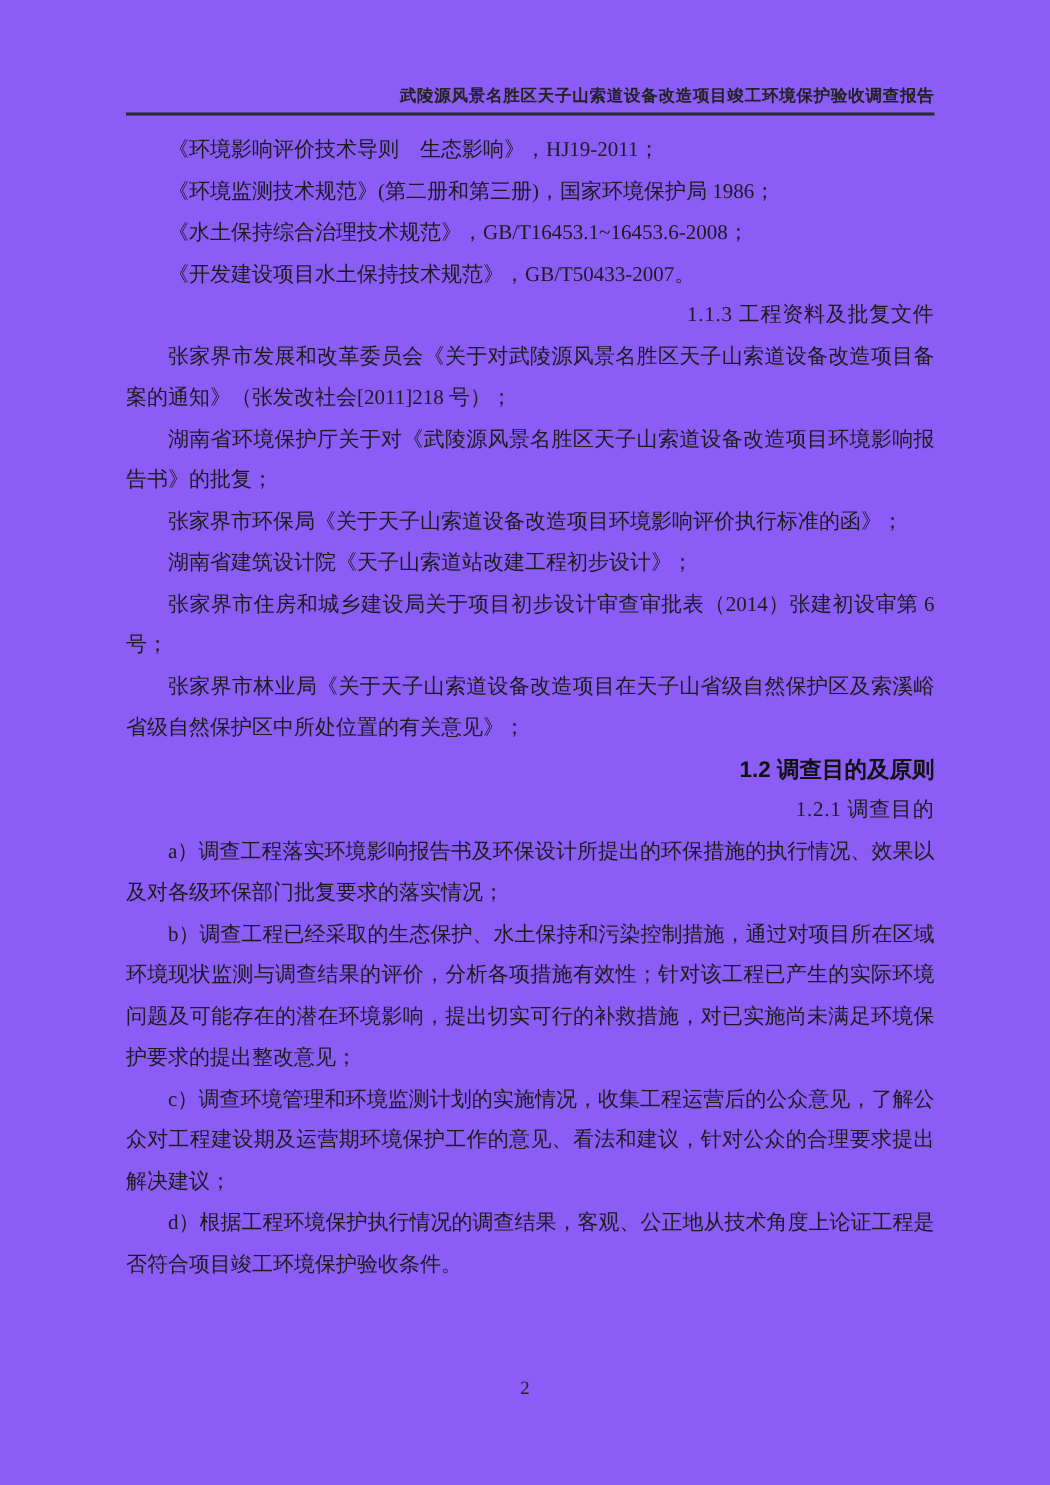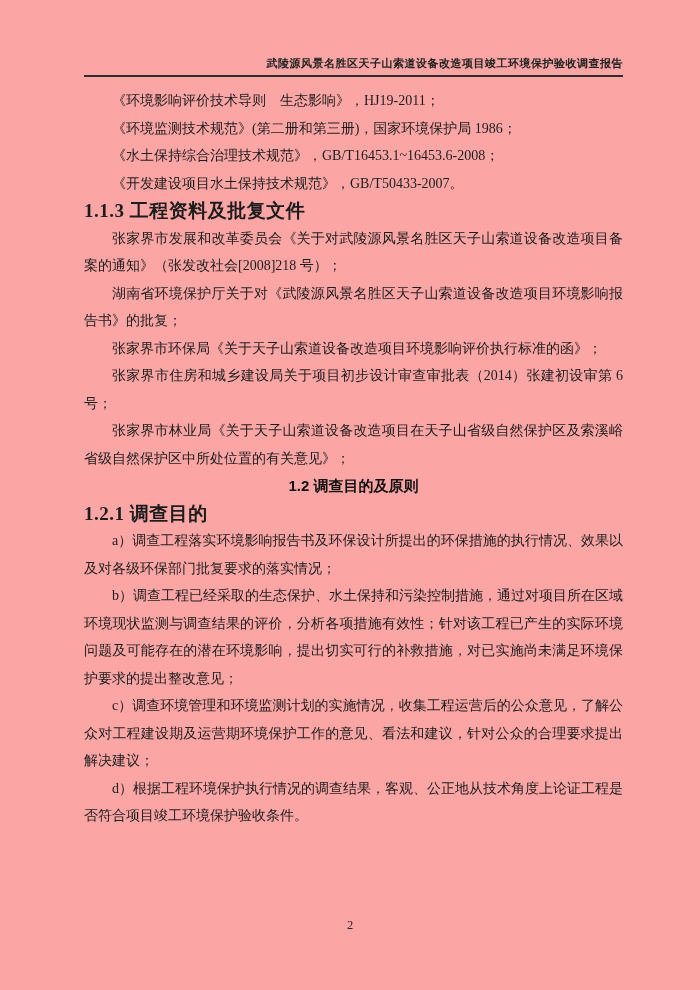--- a/index.html
+++ b/index.html
@@ -12,21 +12,21 @@
     height: 990px;
     font-family: "Liberation Serif", serif;
     color: #1c1c1c;
     position: relative;
     overflow: hidden;
   }
   .page {
     position: relative;
     width: 700px;
     height: 990px;
-    background: #fca5a5;
+    background: #8b5cf6;
   }
   .running-header {
     position: absolute;
     left: 84px;
     top: 56px;
     width: 539px;
     border-bottom: 2px solid #2b2b2b;
     padding-bottom: 4px;
   }
   .running-header .title {
@@ -51,30 +51,30 @@
   .doc-body h2,
   .doc-body h3 {
     margin: 0;
     padding: 0;
   }
   .ref-line,
   .para {
     text-indent: 2em;
   }
   .heading-plain {
-    font-weight: bold;
-    font-size: 19px;
-    text-align: left;
+    font-weight: normal;
+    font-size: 14px;
+    text-align: right;
     letter-spacing: 0.5px;
   }
   .heading-bold {
     font-weight: bold;
     font-size: 15px;
     font-family: "Liberation Sans", sans-serif;
-    text-align: center;
+    text-align: right;
     color: #111111;
   }
   .page-footer {
     position: absolute;
     left: 0;
     top: 918px;
     width: 700px;
     text-align: center;
     font-size: 12.5px;
     color: #222222;
@@ -91,23 +91,24 @@
 
   <div class="doc-body">
 
     <p class="ref-line">《环境影响评价技术导则　生态影响》，HJ19-2011；</p>
     <p class="ref-line">《环境监测技术规范》(第二册和第三册)，国家环境保护局 1986；</p>
     <p class="ref-line">《水土保持综合治理技术规范》，GB/T16453.1~16453.6-2008；</p>
     <p class="ref-line">《开发建设项目水土保持技术规范》，GB/T50433-2007。</p>
 
     <h3 class="heading-plain">1.1.3 工程资料及批复文件</h3>
 
-    <p class="para">张家界市发展和改革委员会《关于对武陵源风景名胜区天子山索道设备改造项目备案的通知》（张发改社会[2008]218 号）；</p>
+    <p class="para">张家界市发展和改革委员会《关于对武陵源风景名胜区天子山索道设备改造项目备案的通知》（张发改社会[2011]218 号）；</p>
     <p class="para">湖南省环境保护厅关于对《武陵源风景名胜区天子山索道设备改造项目环境影响报告书》的批复；</p>
     <p class="para">张家界市环保局《关于天子山索道设备改造项目环境影响评价执行标准的函》；</p>
+    <p class="para">湖南省建筑设计院《天子山索道站改建工程初步设计》；</p>
     <p class="para">张家界市住房和城乡建设局关于项目初步设计审查审批表（2014）张建初设审第 6 号；</p>
     <p class="para">张家界市林业局《关于天子山索道设备改造项目在天子山省级自然保护区及索溪峪省级自然保护区中所处位置的有关意见》；</p>
 
     <h2 class="heading-bold">1.2 调查目的及原则</h2>
 
     <h3 class="heading-plain">1.2.1 调查目的</h3>
 
     <p class="para">a）调查工程落实环境影响报告书及环保设计所提出的环保措施的执行情况、效果以及对各级环保部门批复要求的落实情况；</p>
     <p class="para">b）调查工程已经采取的生态保护、水土保持和污染控制措施，通过对项目所在区域环境现状监测与调查结果的评价，分析各项措施有效性；针对该工程已产生的实际环境问题及可能存在的潜在环境影响，提出切实可行的补救措施，对已实施尚未满足环境保护要求的提出整改意见；</p>
     <p class="para">c）调查环境管理和环境监测计划的实施情况，收集工程运营后的公众意见，了解公众对工程建设期及运营期环境保护工作的意见、看法和建议，针对公众的合理要求提出解决建议；</p>

